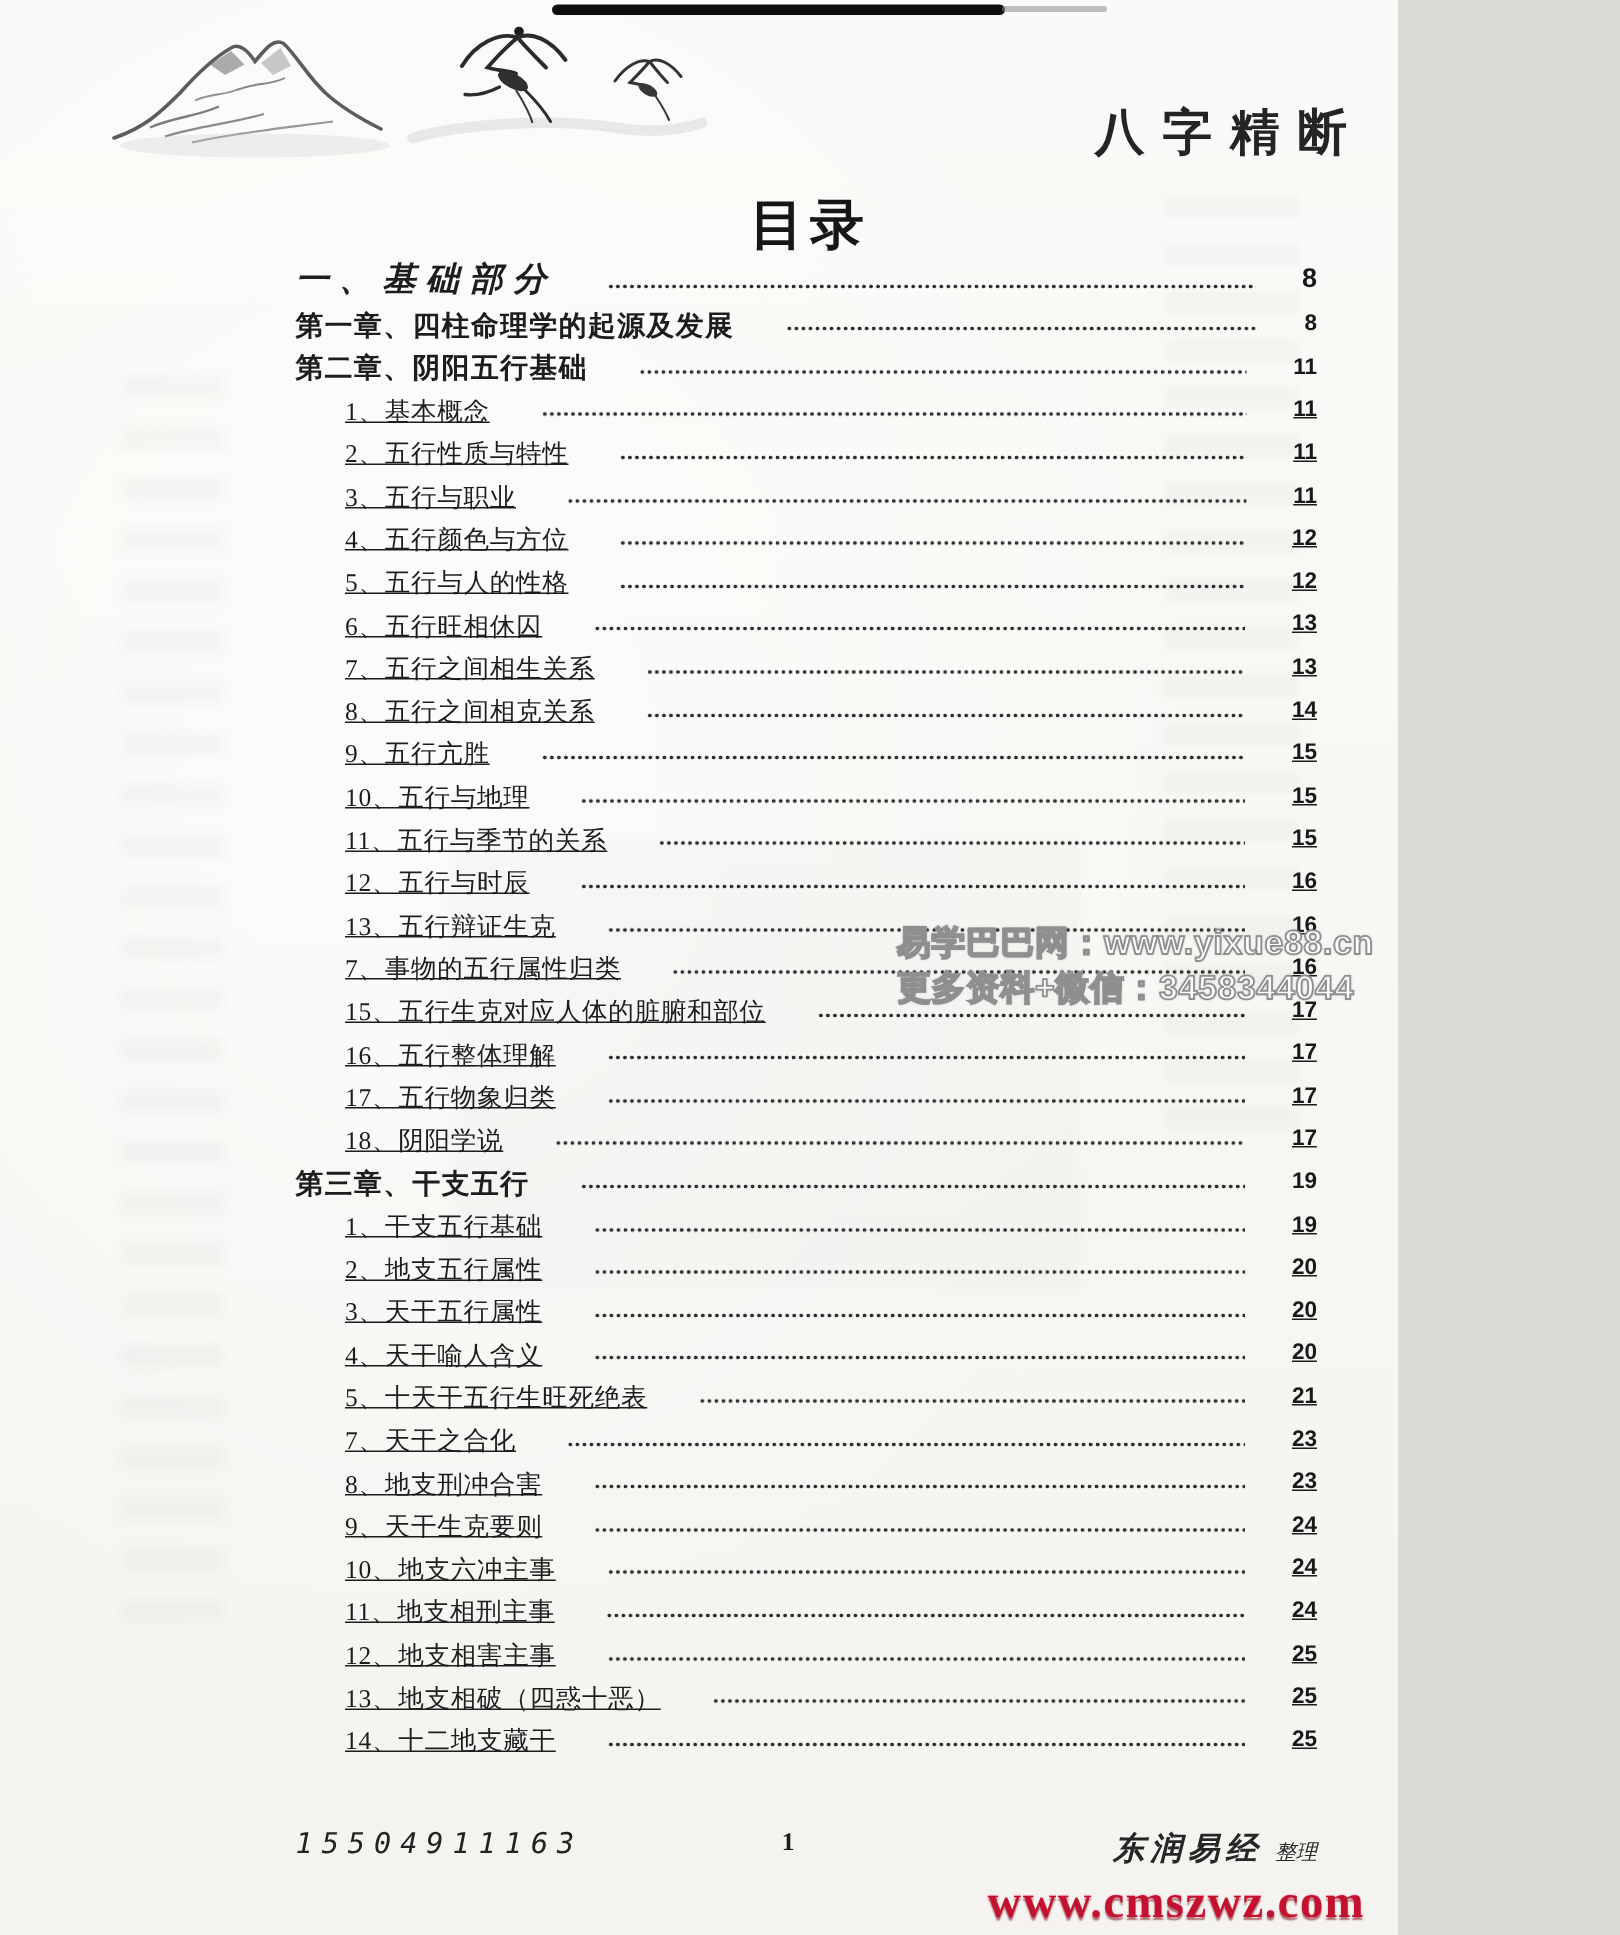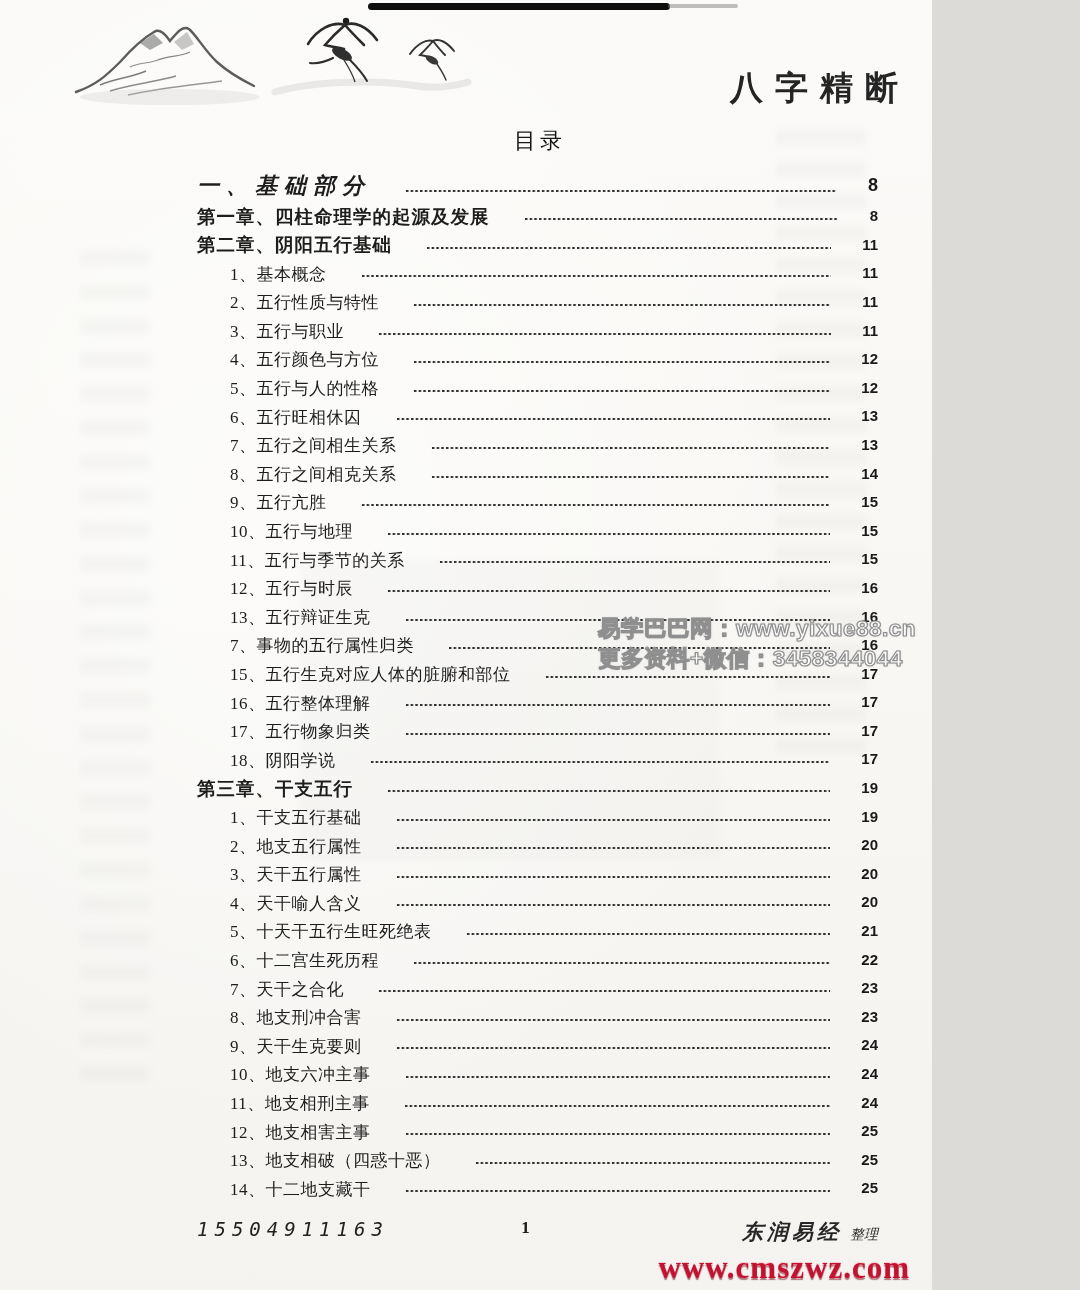--- a/index.html
+++ b/index.html
@@ -25,35 +25,35 @@
   .scan-bar::after{content:"";position:absolute;left:300px;top:1px;width:70px;height:4px;
     background:#8b8b8b;opacity:.55;border-radius:3px;}
 
   .painting{position:absolute;left:70px;top:12px;width:410px;height:102px;}
 
   .book-title{position:absolute;left:730px;top:66px;width:210px;
     font-size:33px;font-weight:600;letter-spacing:12px;white-space:nowrap;
     font-family:"Liberation Serif","DejaVu Serif",serif;color:#242424;}
 
   .toc-title{position:absolute;left:0;top:126px;width:1080px;text-align:center;
-    font-size:22px;font-weight:400;letter-spacing:4px;color:#161616;}
+    font-size:36px;font-weight:700;letter-spacing:4px;color:#161616;}
 
   .toc-list{position:absolute;left:197px;top:170px;width:681px;}
   .toc-row{display:flex;align-items:flex-end;height:28.6px;gap:28px;}
   .toc-label{white-space:nowrap;line-height:1.1;}
   .toc-dots{flex:1;height:6px;margin:0 3px 5px 6px;
     background-image:radial-gradient(circle at 2.2px 3px,#2d2d2d 1.05px,rgba(0,0,0,0) 1.45px);
     background-size:4.7px 6px;background-repeat:repeat-x;}
   .toc-page{font-family:"Liberation Sans","DejaVu Sans",sans-serif;
     font-size:15px;font-weight:600;line-height:1.2;margin-bottom:2px;color:#191919;}
   .part .toc-label{font-size:22px;font-weight:700;letter-spacing:7px;font-style:italic;}
   .part .toc-page{font-size:18px;}
   .chapter .toc-label{font-size:18.5px;font-weight:700;
     font-family:"Liberation Sans","DejaVu Sans",sans-serif;letter-spacing:1px;}
-  .item{padding-left:33px;}
+  .item{padding-left:33px;text-decoration:underline;}
   .item .toc-label{font-size:17px;letter-spacing:.5px;}
 
   .watermark{position:absolute;top:614px;right:16px;text-align:left;z-index:5;
     font-family:"Liberation Sans","DejaVu Sans",sans-serif;font-weight:800;
     font-size:22.5px;line-height:30px;letter-spacing:.5px;color:#fdfdfd;
     -webkit-text-stroke:1.2px #8f8f8f;
     text-shadow:0 0 1px #9a9a9a,0 0 2px rgba(130,130,130,.6);}
 
   .footer{position:absolute;left:197px;top:1218px;width:681px;height:34px;
     display:flex;justify-content:space-between;align-items:flex-start;}
@@ -247,25 +247,20 @@
     <span class="toc-label">4、天干喻人含义</span>
     <span class="toc-dots"></span>
     <span class="toc-page">20</span>
   </div>
       <div class="toc-row item">
     <span class="toc-label">5、十天干五行生旺死绝表</span>
     <span class="toc-dots"></span>
     <span class="toc-page">21</span>
   </div>
       <div class="toc-row item">
-    <span class="toc-label">6、十二宫生死历程</span>
-    <span class="toc-dots"></span>
-    <span class="toc-page">22</span>
-  </div>
-      <div class="toc-row item">
     <span class="toc-label">7、天干之合化</span>
     <span class="toc-dots"></span>
     <span class="toc-page">23</span>
   </div>
       <div class="toc-row item">
     <span class="toc-label">8、地支刑冲合害</span>
     <span class="toc-dots"></span>
     <span class="toc-page">23</span>
   </div>
       <div class="toc-row item">

